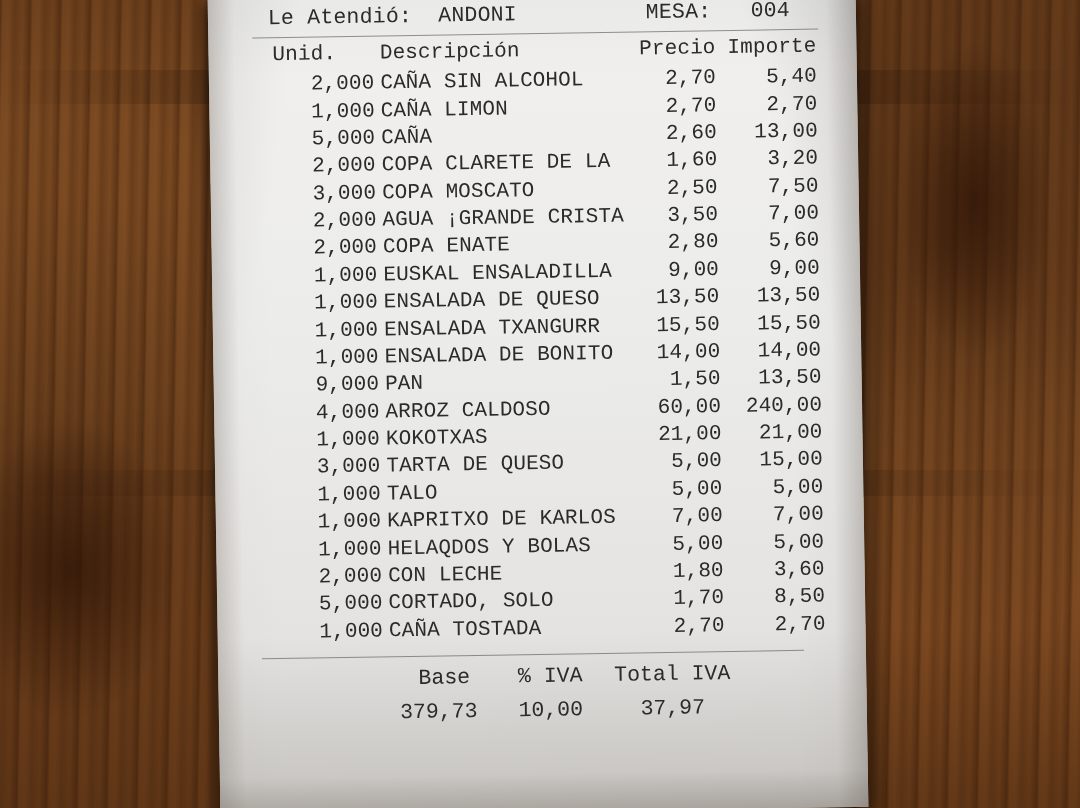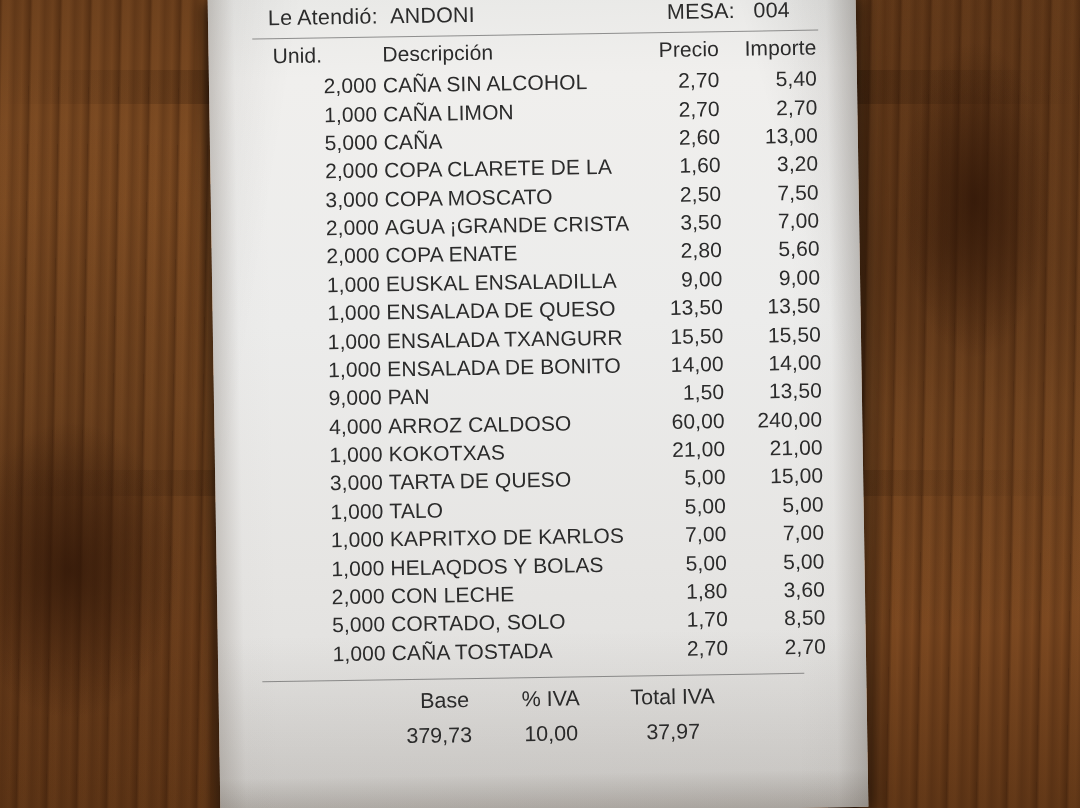--- a/index.html
+++ b/index.html
@@ -5,21 +5,21 @@
   html, body {
     margin: 0;
     padding: 0;
     background: #2b1a0f;
   }
   #scene {
     position: relative;
     width: 1080px;
     height: 808px;
     overflow: hidden;
-    font-family: Liberation Sans, sans-serif;
+    font-family: Liberation Mono, monospace;
     
     background:
       linear-gradient(180deg, rgba(0,0,0,0.30) 0%, rgba(0,0,0,0.05) 18%, rgba(0,0,0,0.0) 40%, rgba(0,0,0,0.18) 75%, rgba(0,0,0,0.42) 100%),
       repeating-linear-gradient(92deg,
         #7d4d24 0px, #norm 0px),
       #7a4a22;
   }
   
   .wood {
     position: absolute;

